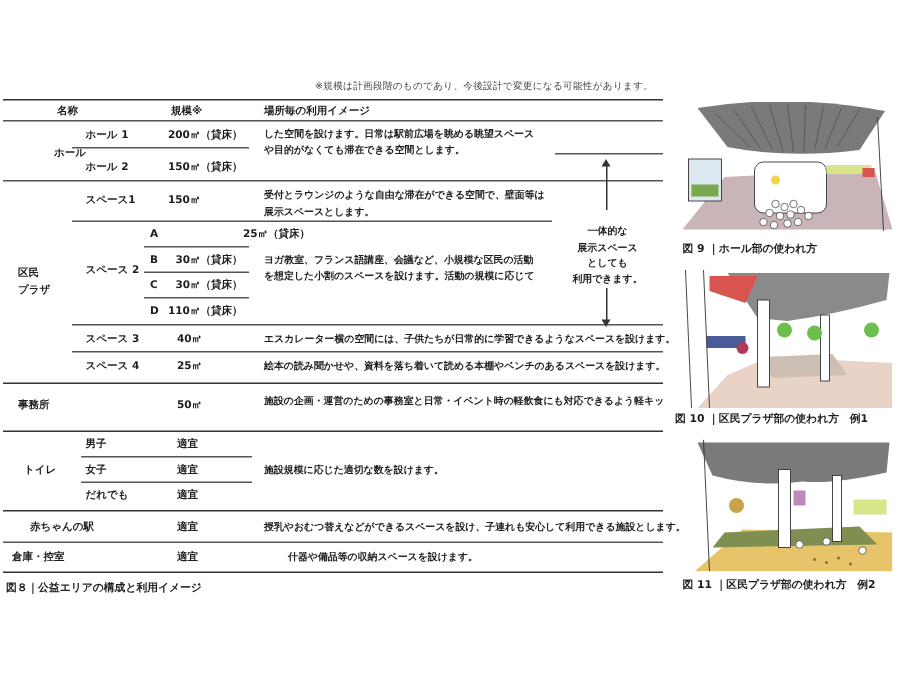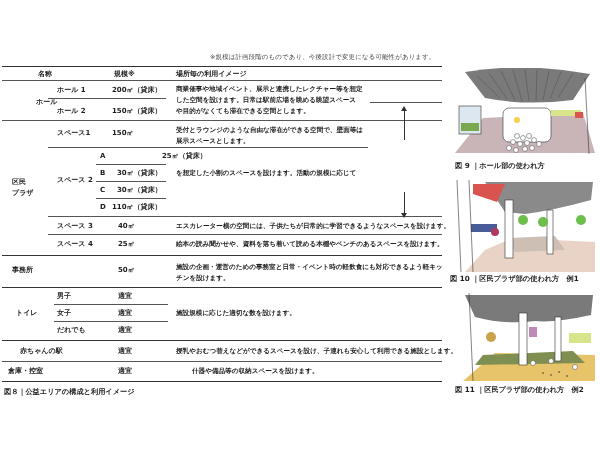--- a/index.html
+++ b/index.html
@@ -36,21 +36,20 @@
 <div class="t" style="left:114px; top:70px;">規模※</div>
 <div class="t" style="left:176px; top:70px;">場所毎の利用イメージ</div>
 
 <div class="t" style="left:12px; top:98px;margin-left:24px;">ホール</div>
 <div class="t" style="left:57px; top:86px;">ホール 1</div>
 <div class="t" style="left:112px; top:86px;">200㎡（貸床）</div>
 <div class="hline thin" style="left:48px; top:98px; width:118px;"></div>
 <div class="t" style="left:57px; top:107px;">ホール 2</div>
 <div class="t" style="left:112px; top:107px;">150㎡（貸床）</div>
 <div class="desc" style="left:176px; top:84px;">
-  <div>商業催事や地域イベント、展示と連携したレクチャー等を想定</div>
   <div>した空間を設けます。日常は駅前広場を眺める眺望スペース</div>
   <div>や目的がなくても滞在できる空間とします。</div>
 </div>
 <div class="hline thin" style="left:2px; top:120px; width:440px;"></div>
 
 <div class="t" style="left:12px; top:178px;">区民</div>
 <div class="t" style="left:12px; top:189px;">プラザ</div>
 
 <div class="t" style="left:57px; top:129px;">スペース1</div>
 <div class="t" style="left:112px; top:129px;">150㎡</div>
@@ -66,47 +65,53 @@
 <div class="hline thin" style="left:96px; top:164px; width:70px;"></div>
 <div class="t" style="left:100px; top:169px;">B</div>
 <div class="t" style="left:117px; top:169px;">30㎡（貸床）</div>
 <div class="hline thin" style="left:96px; top:181px; width:70px;"></div>
 <div class="t" style="left:100px; top:186px;">C</div>
 <div class="t" style="left:117px; top:186px;">30㎡（貸床）</div>
 <div class="hline thin" style="left:96px; top:198px; width:70px;"></div>
 <div class="t" style="left:100px; top:203px;">D</div>
 <div class="t" style="left:112px; top:203px;">110㎡（貸床）</div>
 <div class="desc" style="left:176px; top:168px;">
+  <div>ヨガ教室、フランス語講座、会議など、小規模な区民の活動</div>
   <div>を想定した小割のスペースを設けます。活動の規模に応じて</div>
 </div>
 <div class="hline thin" style="left:48px; top:216px; width:394px;"></div>
 
 <div class="t" style="left:57px; top:222px;">スペース 3</div>
 <div class="t" style="left:118px; top:222px;text-align:right;">40㎡</div>
 <div class="desc" style="left:176px; top:221px;">エスカレーター横の空間には、子供たちが日常的に学習できるようなスペースを設けます。</div>
 <div class="hline thin" style="left:48px; top:234px; width:394px;"></div>
 
 <div class="t" style="left:57px; top:240px;">スペース 4</div>
 <div class="t" style="left:118px; top:240px;">25㎡</div>
 <div class="desc" style="left:176px; top:239px;">絵本の読み聞かせや、資料を落ち着いて読める本棚やベンチのあるスペースを設けます。</div>
 <div class="hline" style="left:2px; top:255px; width:440px;"></div>
 
 <div class="hline thin" style="left:370px; top:102px; width:72px;"></div>
 <div class="arrowbox">
   <div class="arrow-up" style="top:2px;"></div>
   <div class="arrow-line" style="top:6px; height:30px;"></div>
+  <div class="arrow-text">
+    <div>一体的な</div>
+    <div>展示スペース</div>
+    <div>としても</div>
+    <div>利用できます。</div>
+  </div>
   <div class="arrow-line" style="top:88px; height:22px;"></div>
   <div class="arrow-down" style="top:109px;"></div>
 </div>
 
 <div class="t" style="left:12px; top:266px;">事務所</div>
 <div class="t" style="left:118px; top:266px;">50㎡</div>
 <div class="desc" style="left:176px; top:262px;">
   <div>施設の企画・運営のための事務室と日常・イベント時の軽飲食にも対応できるよう軽キッ</div>
-  <div>チンを設けます。</div>
 </div>
 <div class="hline" style="left:2px; top:287px; width:440px;"></div>
 
 <div class="t" style="left:16px; top:309px;">トイレ</div>
 <div class="t" style="left:57px; top:292px;">男子</div>
 <div class="t" style="left:118px; top:292px;">適宜</div>
 <div class="hline thin" style="left:54px; top:304px; width:114px;"></div>
 <div class="t" style="left:57px; top:309px;">女子</div>
 <div class="t" style="left:118px; top:309px;">適宜</div>
 <div class="hline thin" style="left:54px; top:321px; width:114px;"></div>

